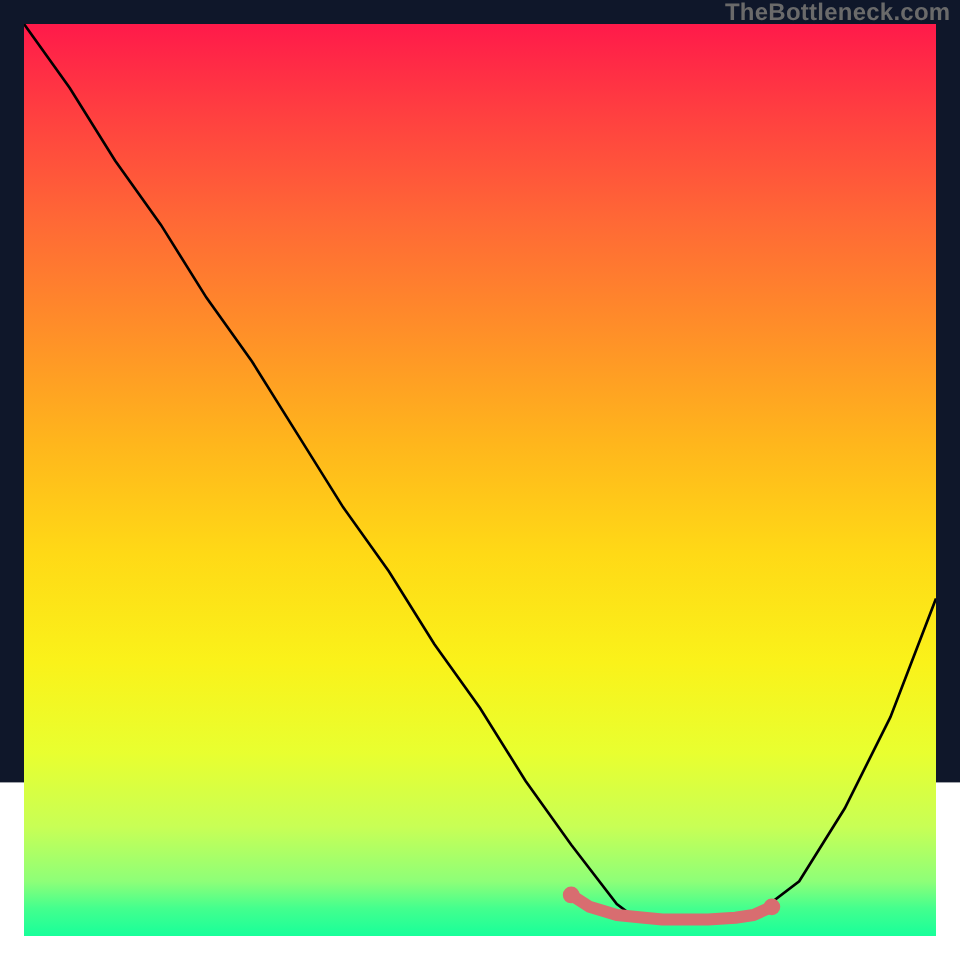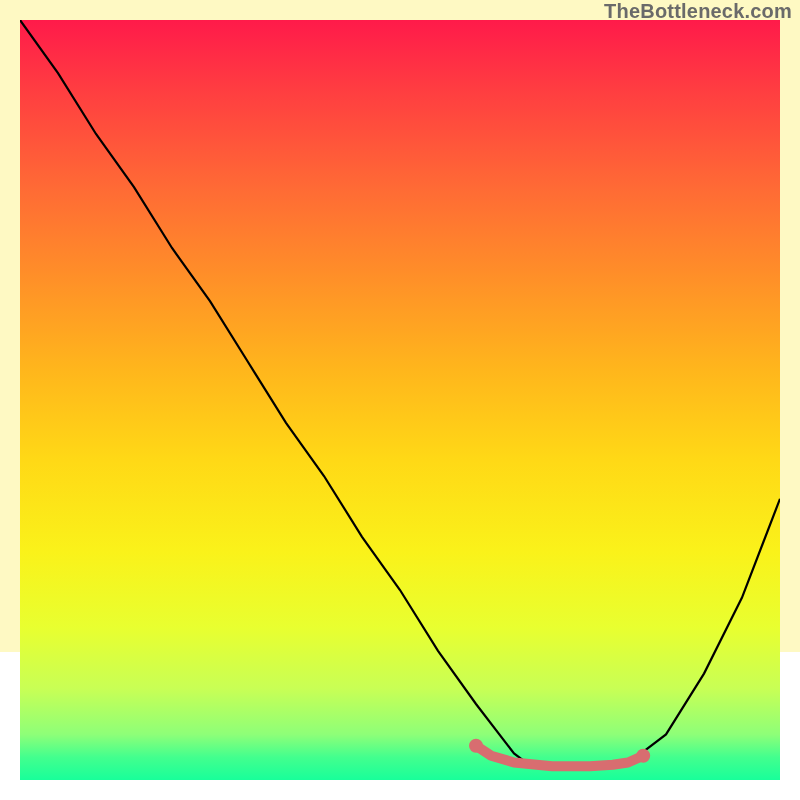--- a/index.html
+++ b/index.html
@@ -6,21 +6,21 @@
     margin: 0;
     padding: 0;
     width: 800px;
     height: 800px;
     overflow: hidden;
   }
   .chart-container {
     position: relative;
     width: 800px;
     height: 652px;
-    background: #fef9c3;
+    background: #0f172a;
   }
   .plot-area {
     position: absolute;
     left: 20px;
     top: 20px;
     width: 760px;
     height: 760px;
     background: linear-gradient(to bottom,
       #ff1a4a 0%,
       #ff4040 10%,

